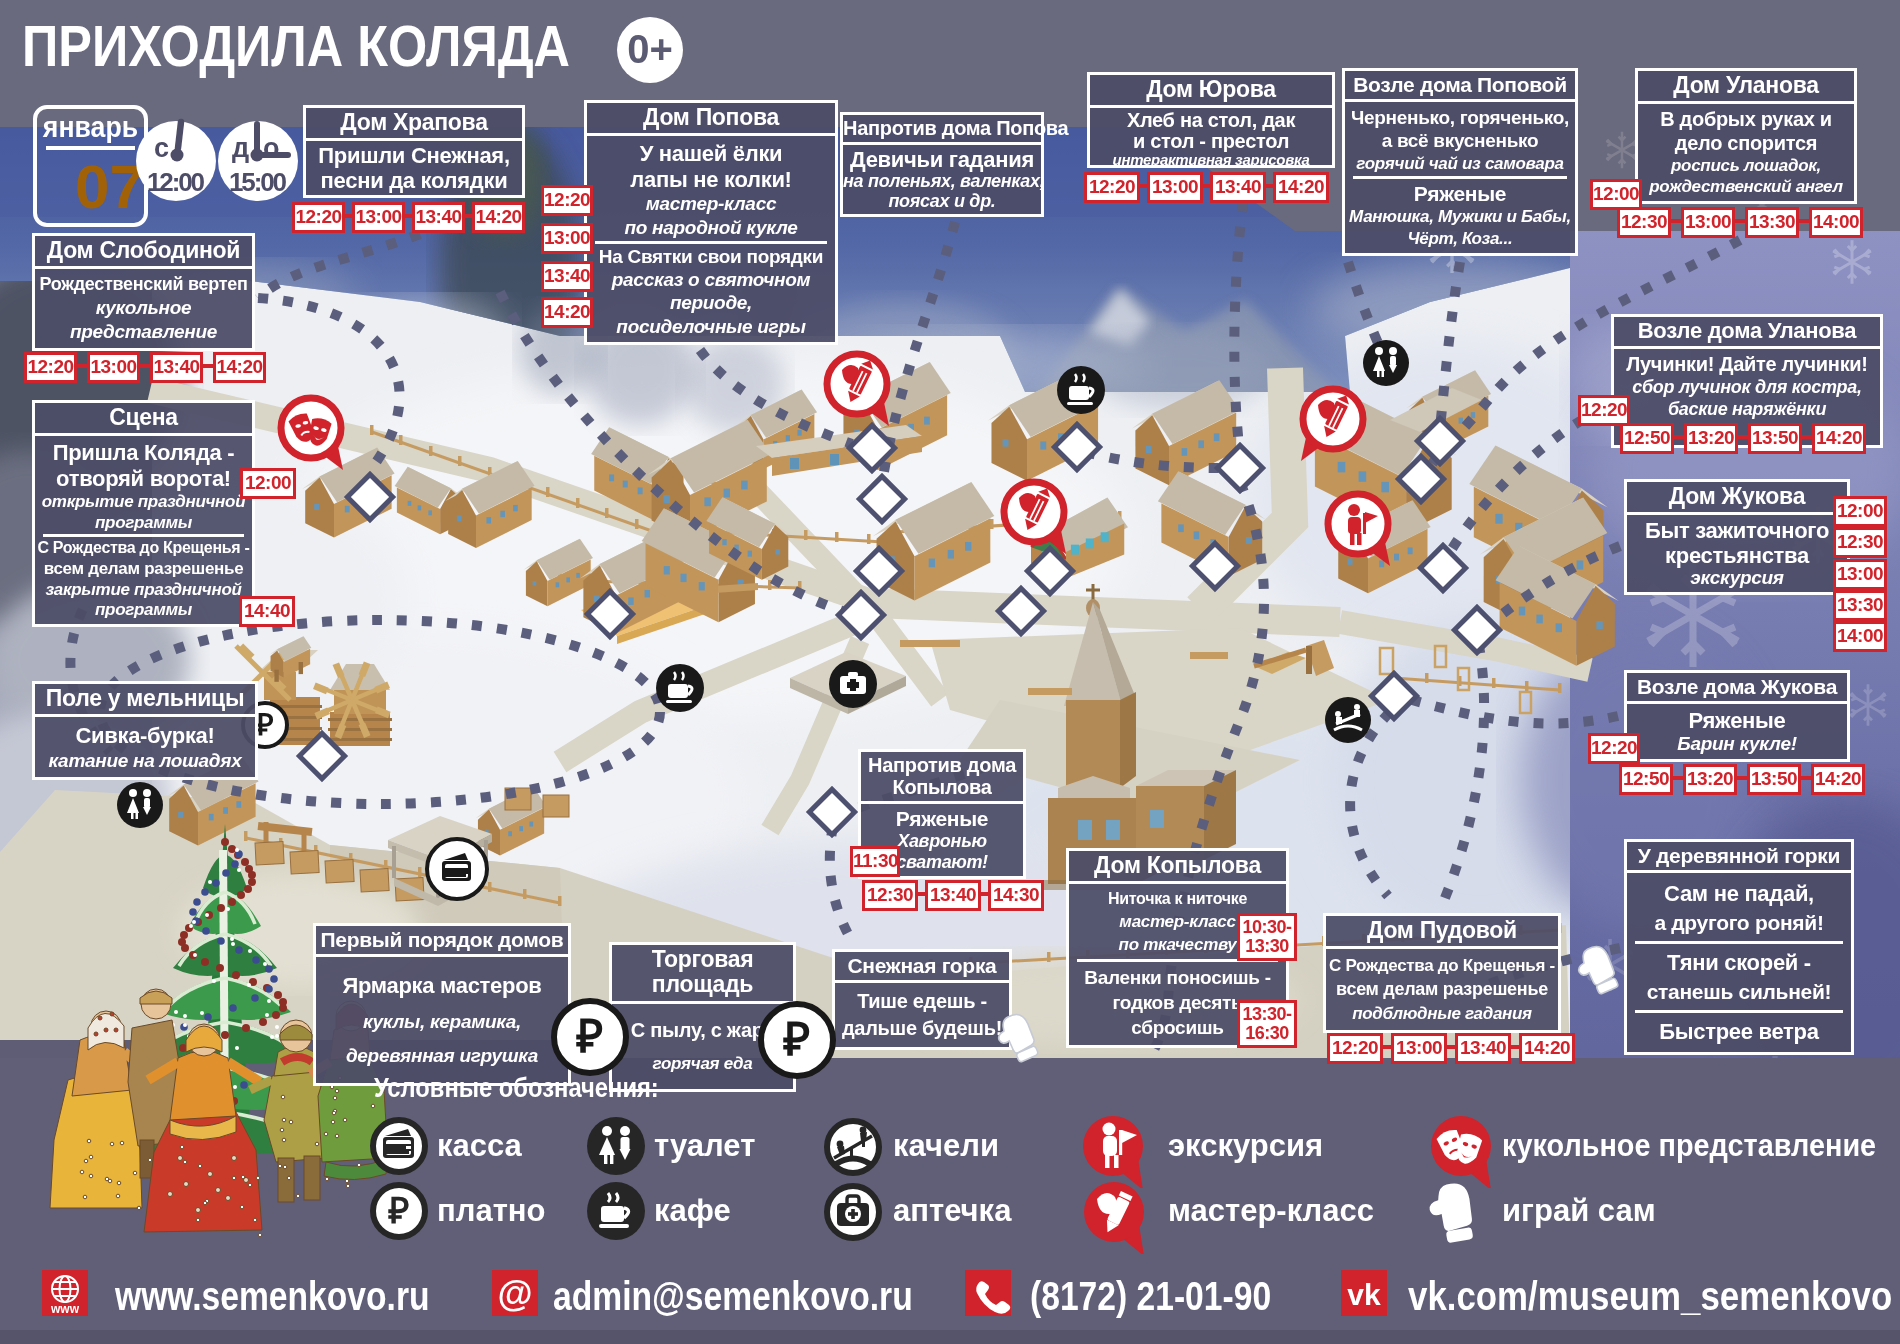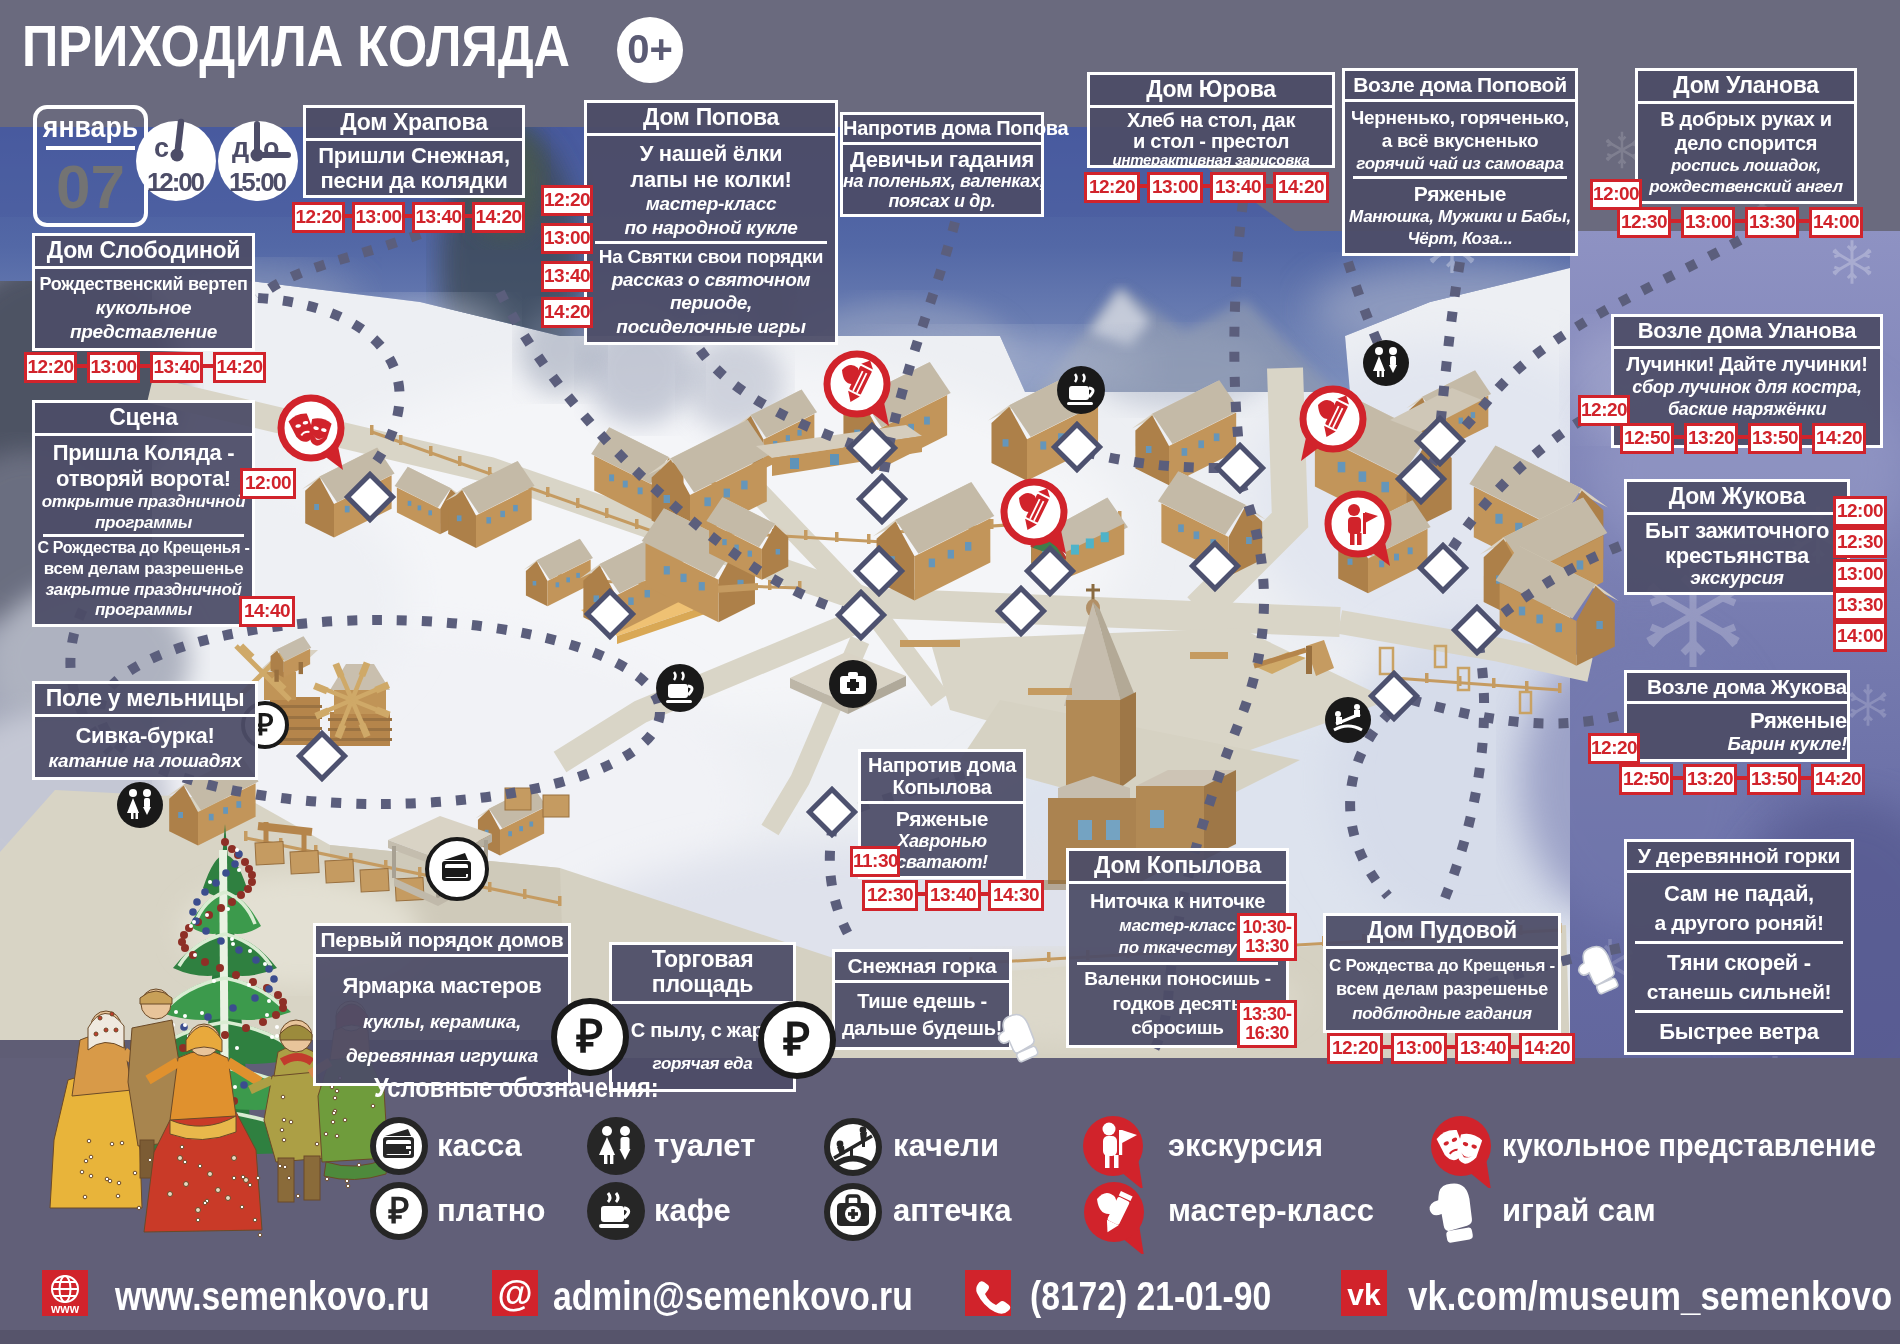--- a/index.html
+++ b/index.html
@@ -916,21 +916,21 @@
 </g>
     </svg>
 
 <div class="wt" style="left:22px;top:12px;font-size:58px;transform:scale(.87,1);">ПРИХОДИЛА КОЛЯДА</div>
 
 <div style="position:absolute;left:617px;top:17px;width:66px;height:66px;border-radius:50%;background:#fff;z-index:25;text-align:center;font-weight:bold;font-size:40px;color:#5b5b74;line-height:64px;">0+</div>
 
 <div style="position:absolute;left:33px;top:105px;width:115px;height:122px;border:4px solid #fff;border-radius:14px;box-sizing:border-box;z-index:25;">
  <div style="color:#fff;font-weight:bold;font-size:29px;text-align:center;padding-top:2px;transform:scale(.92,1);">январь</div>
  <div style="height:4px;background:#fff;margin:2px 9px 0;"></div>
- <div style="color:#737373;font-weight:bold;font-size:62px;text-align:center;line-height:74px;">07</div>
+ <div style="color:#a16207;font-weight:bold;font-size:62px;text-align:right;line-height:74px;">07</div>
 </div>
 
 <svg width="180" height="100" viewBox="0 0 180 100" style="left:130px;top:112px;z-index:26">
  <circle cx="46" cy="49" r="40" fill="#fff"></circle>
  <text x="24" y="45" font-family="Liberation Sans" font-weight="bold" font-size="27" fill="#4d4d68">с</text>
  <g stroke="#4d4d68" stroke-linecap="round">
         <line x1="48" y1="36" x2="51" y2="10" stroke-width="6.5"></line>
       </g>
       <circle cx="47" cy="43" r="6.5" fill="#4d4d68"></circle>
  <text x="46" y="79" text-anchor="middle" font-family="Liberation Sans" font-weight="bold" font-size="26" fill="#4d4d68" textLength="58">12:00</text>
@@ -1012,21 +1012,21 @@
       </div>
     </div>
     <div class="bx" style="left:1624px;top:479px;width:226px;height:116px;">
       <div class="t" style="font-size:23px">Дом Жукова</div>
       <div class="c">
         <div>Быт зажиточного</div>
         <div>крестьянства</div>
         <div class="it">экскурсия</div>
       </div>
     </div>
-    <div class="bx" style="left:1624px;top:670px;width:226px;height:92px;text-align:right;">
+    <div class="bx" style="left:1624px;top:670px;width:226px;height:92px;">
       <div class="t" style="font-size:21px">Возле дома Жукова</div>
       <div class="c">
         <div>Ряженые</div>
         <div class="it">Барин кукле!</div>
       </div>
     </div>
     <div class="bx" style="left:1624px;top:839px;width:230px;height:216px;">
       <div class="t" style="font-size:21px">У деревянной горки</div>
       <div class="c">
         <div>Сам не падай,</div>
@@ -1042,21 +1042,21 @@
       <div class="t" style="font-size:23px">Дом Пудовой</div>
       <div class="c">
         <div style="font-size:17px">С Рождества до Крещенья -</div>
         <div style="font-size:18px">всем делам разрешенье</div>
         <div class="it" style="font-size:17px">подблюдные гадания</div>
       </div>
     </div>
     <div class="bx" style="left:1066px;top:848px;width:223px;height:200px;">
       <div class="t" style="font-size:23px">Дом Копылова</div>
       <div class="c">
-        <div style="font-size:20px">Ниточка к ниточке</div>
+        <div style="font-size:16px">Ниточка к ниточке</div>
         <div class="it" style="font-size:17px">мастер-класс</div>
         <div class="it" style="font-size:17px">по ткачеству</div>
         <div class="sep"></div>
         <div style="font-size:19px">Валенки поносишь -</div>
         <div style="font-size:19px">годков десять</div>
         <div style="font-size:19px">сбросишь</div>
       </div>
     </div>
     <div class="bx" style="left:858px;top:749px;width:168px;height:130px;">
       <div class="t" style="font-size:20px">Напротив дома<br>Копылова</div>

